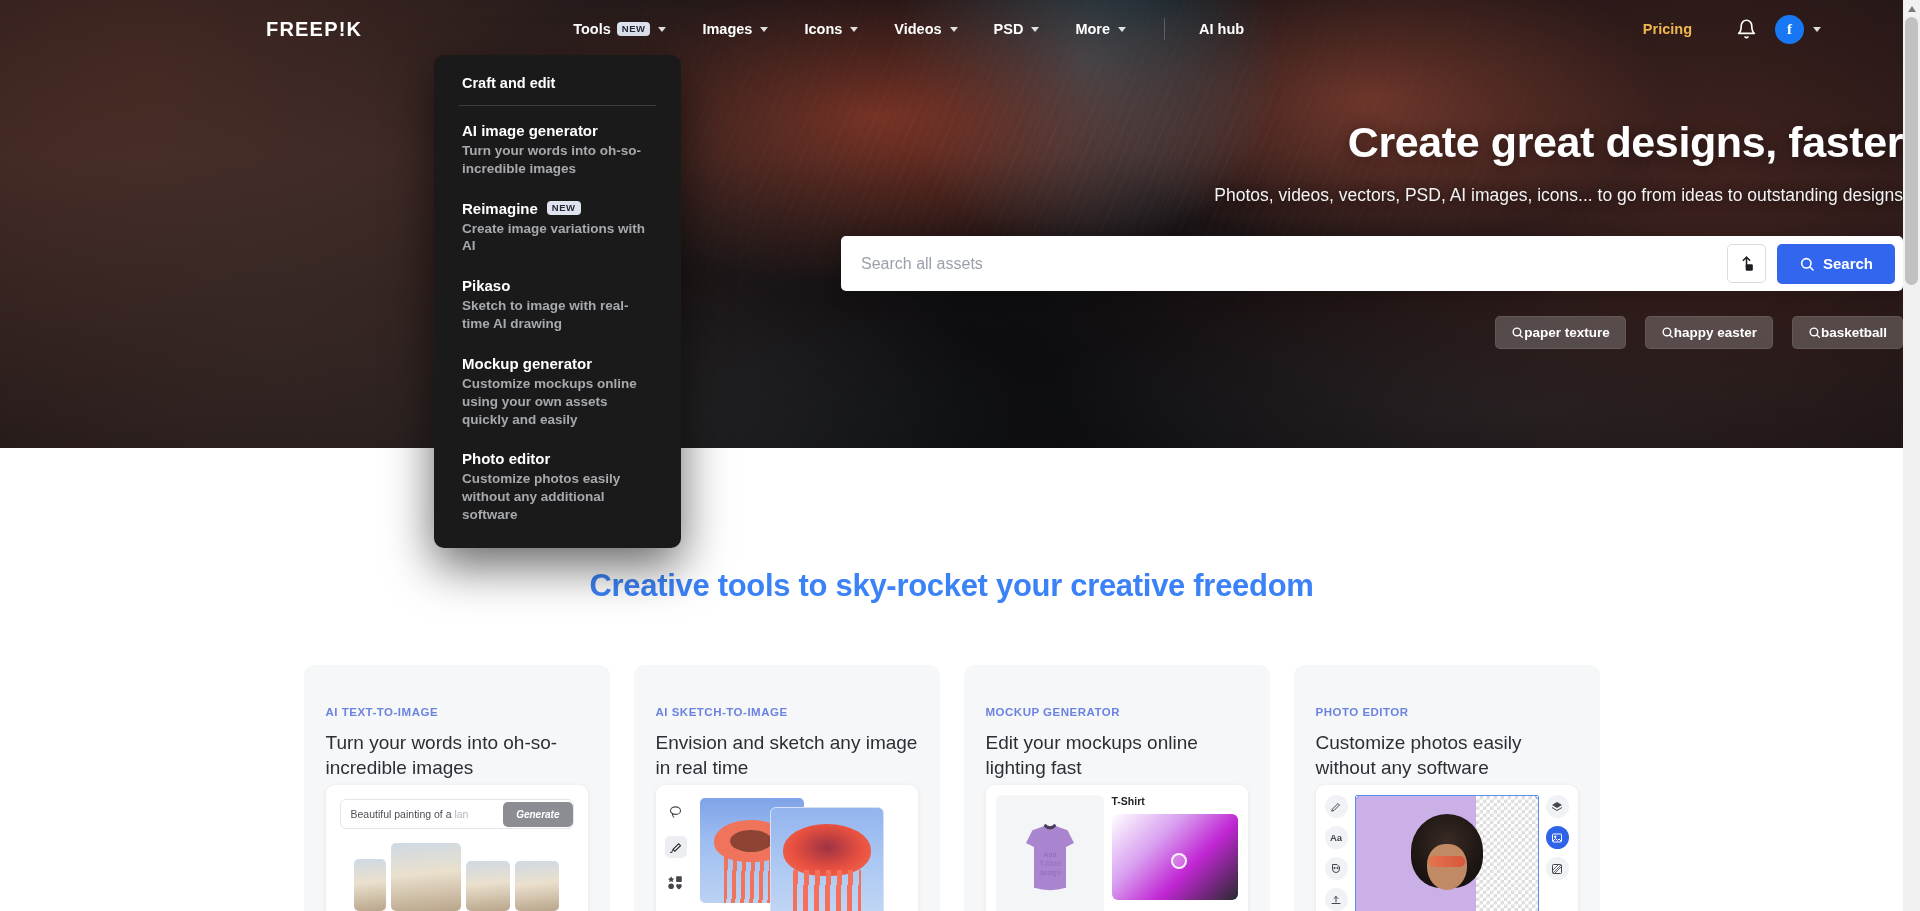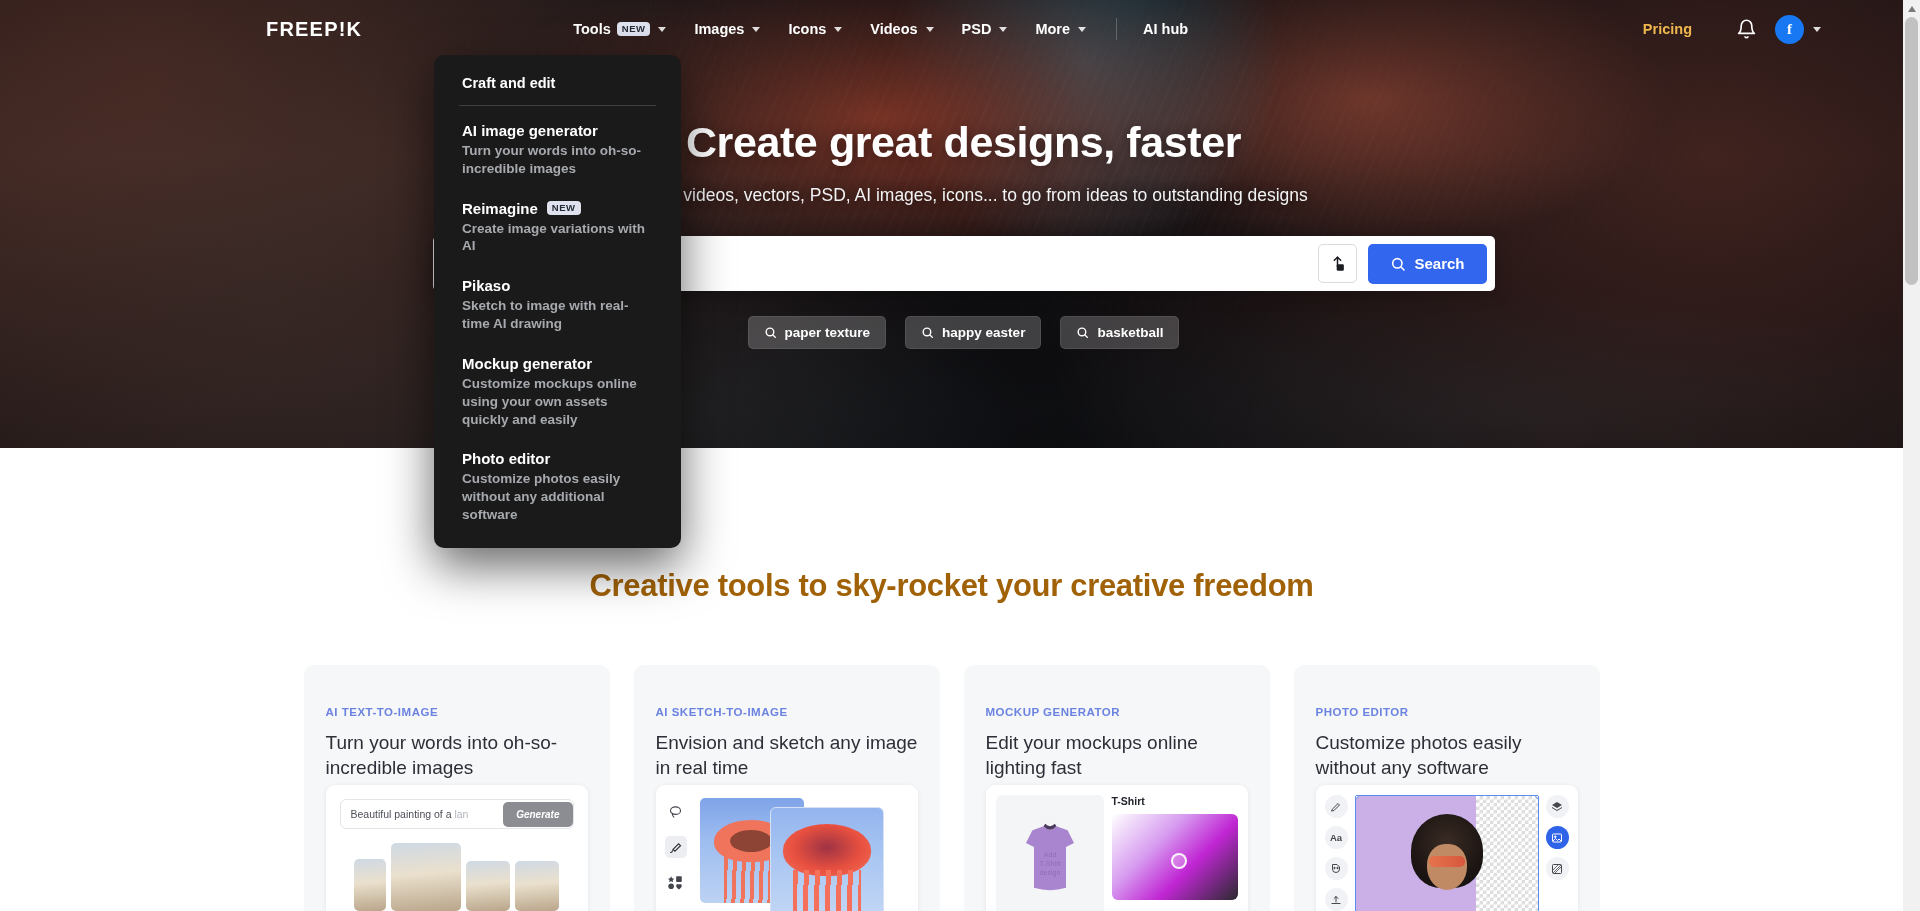--- a/index.html
+++ b/index.html
@@ -42,21 +42,21 @@
 
   
   .header {
     position: absolute; top: 0; left: 0; width: 1903px; height: 58px;
     display: flex; align-items: center; z-index: 40;
   }
   .logo {
     margin-left: 266px; color: #fff; font-size: 20px; font-weight: 800;
     letter-spacing: 1.2px; line-height: 1; user-select: none;
   }
-  .nav { display: flex; align-items: center; margin-left: 197px; gap: 0; }
+  .nav { display: flex; align-items: center; margin-left: 197px; gap: 8px; }
   .nav-item {
     display: flex; align-items: center; gap: 6px;
     color: #fff; font-size: 14.5px; font-weight: 600;
     padding: 8px 14px; cursor: pointer; white-space: nowrap;
   }
   .badge-new {
     background: #dfe3ef; color: #262a33; font-size: 9.5px; font-weight: 700;
     letter-spacing: .5px; border-radius: 4px; padding: 2.5px 5px; line-height: 1;
   }
   .caret { width: 0; height: 0; border-left: 4px solid transparent; border-right: 4px solid transparent;
@@ -70,22 +70,22 @@
   .avatar-wrap { display: flex; align-items: center; gap: 7px; cursor: pointer; }
   .avatar {
     width: 29px; height: 29px; border-radius: 50%; background: #1877f2;
     color: #fff; font-weight: 700; font-size: 15px;
     display: flex; align-items: center; justify-content: center;
     font-family: "Liberation Serif", serif;
   }
 
   
   .hero-body {
-    position: absolute; left: 12px; top: 0; width: 1903px; height: 448px;
-    display: flex; flex-direction: column; align-items: center; z-index: 5;
+    position: absolute; left: 0; top: 0; width: 1903px; height: 448px;
+    display: flex; flex-direction: column; align-items: flex-end; z-index: 5;
   }
   .hero-title {
     margin-top: 118px; color: #fff; font-size: 43px; font-weight: 700;
     letter-spacing: -.4px; text-shadow: 0 2px 14px rgba(0,0,0,.45);
   }
   .hero-sub {
     margin-top: 18px; color: #f2f3f5; font-size: 17.5px; font-weight: 400;
     text-shadow: 0 1px 10px rgba(0,0,0,.5);
   }
   .search-bar {
@@ -104,21 +104,21 @@
     cursor: pointer; margin-right: 11px;
   }
   .search-btn {
     height: 40px; background: #3366ee; color: #fff; border: none; border-radius: 5px;
     display: flex; align-items: center; gap: 8px; padding: 0 22px;
     font-size: 15px; font-weight: 700; cursor: pointer;
     font-family: "Liberation Sans", sans-serif;
   }
   .tags { margin-top: 25px; display: flex; gap: 19px; }
   .tag {
-    display: flex; align-items: center; gap: 8px;
+    display: flex; align-items: center; 
     background: rgba(245,246,248,.22); backdrop-filter: blur(6px);
     color: #fff; font-size: 13.5px; font-weight: 700;
     border-radius: 5px; padding: 8px 15px; cursor: pointer;
     border: 1px solid rgba(255,255,255,.08);
   }
 
   
   .dropdown {
     position: absolute; top: 55px; left: 434px; width: 247px;
     background: #1a1a1a; border-radius: 10px; z-index: 60;
@@ -129,21 +129,21 @@
   .dd-item { padding: 0 28px; margin-bottom: 22px; cursor: pointer; }
   .dd-item:last-child { margin-bottom: 0; }
   .dd-head { display: flex; align-items: center; gap: 9px; margin-bottom: 3px; }
   .dd-name { color: #fff; font-size: 15px; font-weight: 700; }
   .dd-desc { color: #a6a9ad; font-size: 13.5px; font-weight: 600; line-height: 1.32; }
 
   
   .tools-section { position: absolute; top: 448px; left: 0; width: 1903px; }
   .section-title {
     text-align: center; margin-top: 120px;
-    font-size: 31px; font-weight: 600; color: #a16207; letter-spacing: -.3px;
+    font-size: 31px; font-weight: 600; color: #3b82f6; letter-spacing: -.3px;
   }
   .cards {
     display: flex; gap: 24px; justify-content: center; margin-top: 61px;
   }
   .card {
     width: 306px; background: #f6f7f8; border-radius: 10px;
     padding: 22px 22px 0 22px; height: 260px; overflow: hidden;
     cursor: pointer; position: relative;
   }
   .card-kicker { color: #6b83e0; font-size: 11.5px; font-weight: 700; letter-spacing: .5px; margin-top: 19px; }

